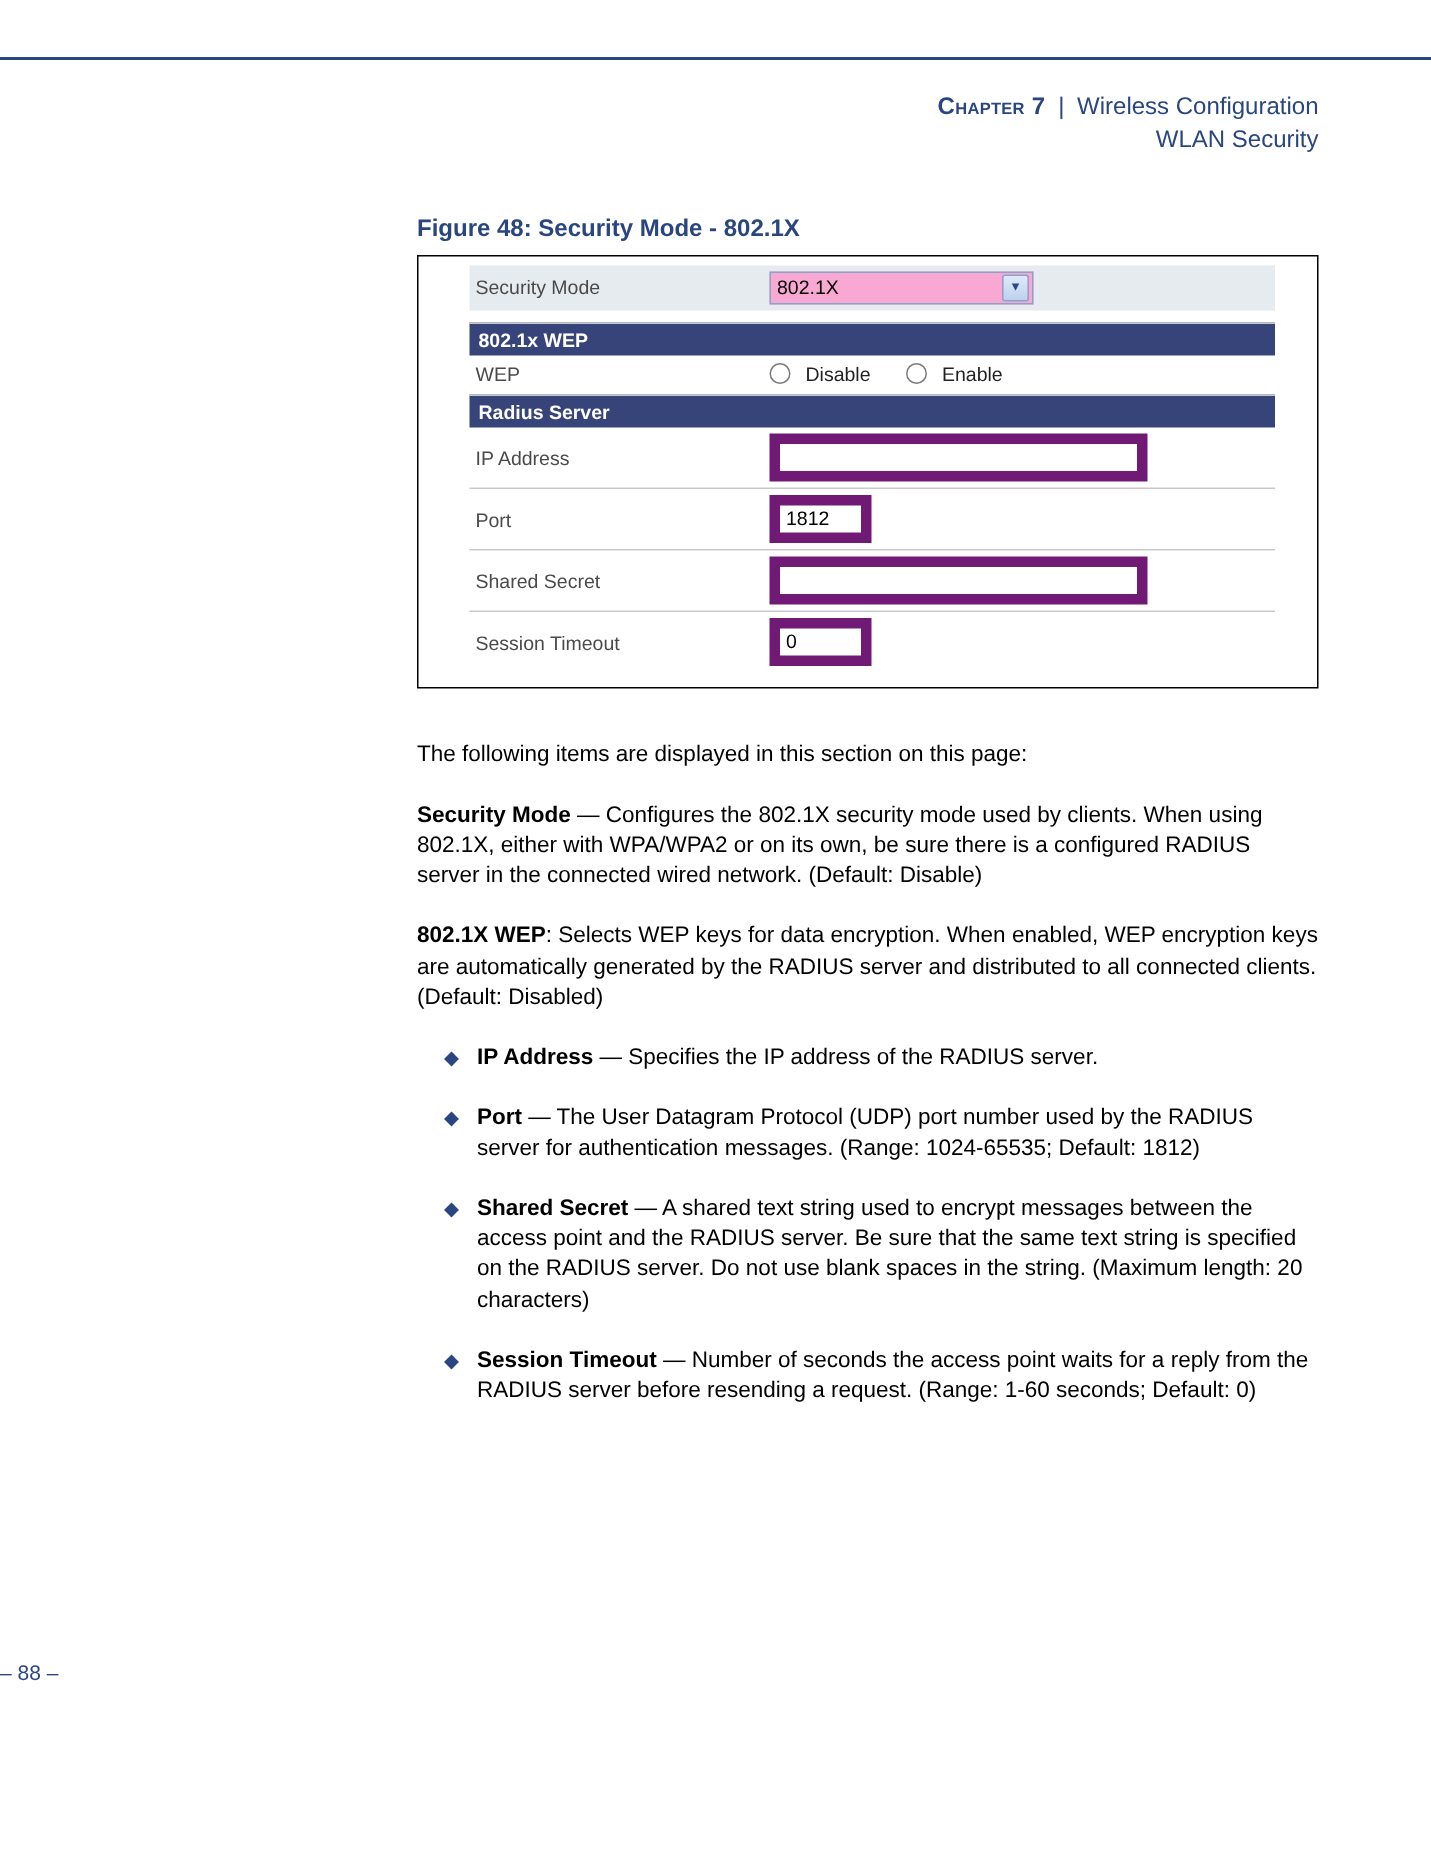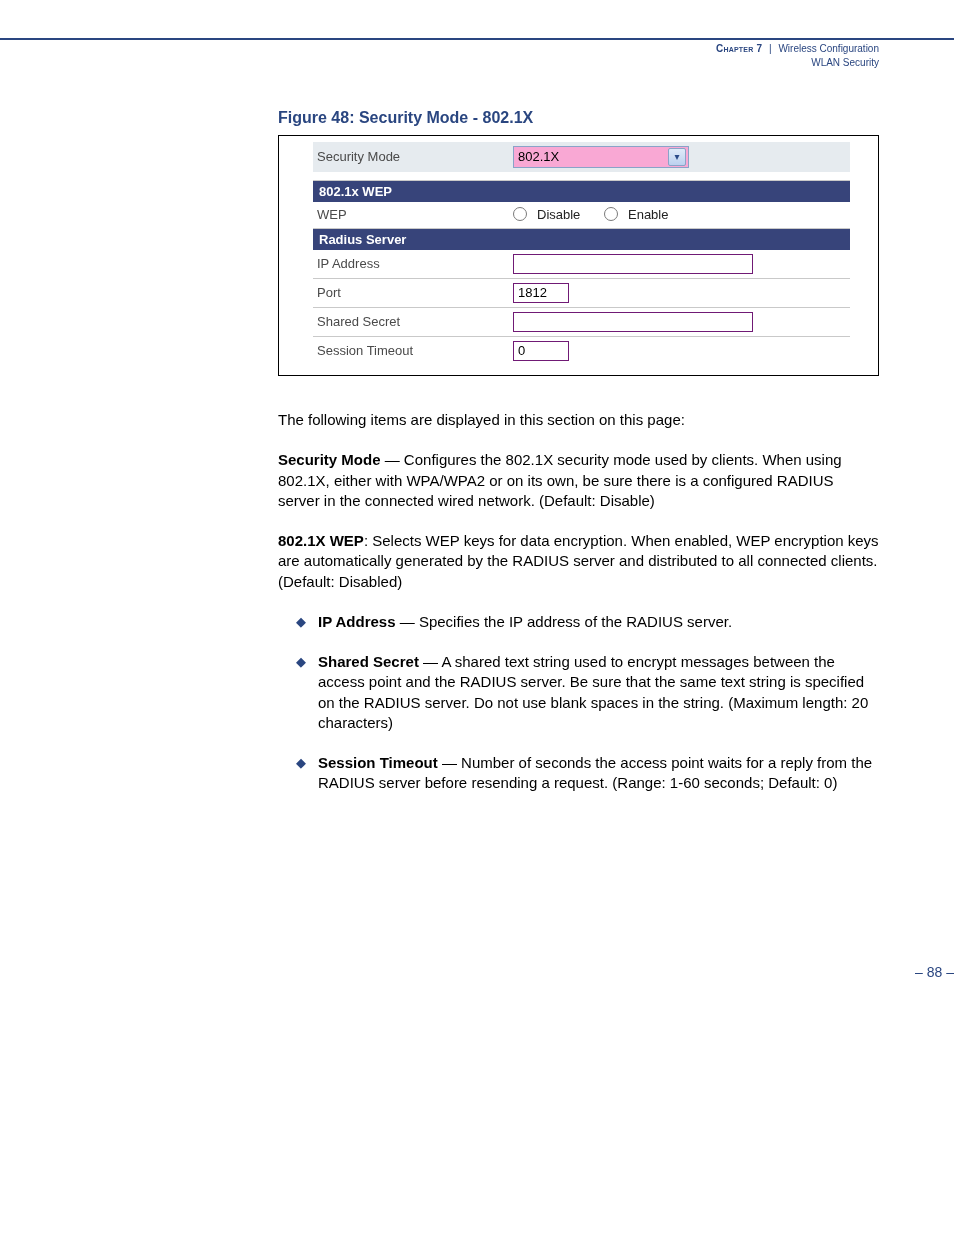--- a/index.html
+++ b/index.html
@@ -10,22 +10,23 @@
     color: #000;
     width: 954px;
   }
   .header-line {
     border-top: 2px solid #2a4680;
     margin-top: 38px;
   }
   .header-block {
     text-align: right;
     padding: 2px 75px 0 0;
-    font-size: 10px;
+    font-size: 16px;
     line-height: 1.35;
+    margin-top: 19px;
   }
   .header-chapter { color: #2a4680; font-weight: bold; font-variant: small-caps; letter-spacing:.2px }
   .header-sep { color: #2a4680; padding: 0 4px; }
   .header-title { color: #2a4680; }
   .header-sub { color: #2a4680; }
   .content {
     margin: 38px 75px 0 278px;
     font-size: 15px;
     line-height: 1.35;
   }
@@ -52,40 +53,40 @@
     display:inline-flex; align-items:center; justify-content:space-between;
     border:1px solid #8aa3c8; background:#f9a8d4; height:20px; width:168px;
     padding:0 2px 0 4px; font-size:13px; color:#000;
   }
   .sel .chev {
     width:16px;height:16px;display:flex;align-items:center;justify-content:center;
     background: linear-gradient(#dfeaf8,#bcd1ef);
     border:1px solid #8aa3c8; border-radius:2px; color:#2a4a88; font-size:10px;
   }
   .txt {
-    border:1px solid #701a75; background:#fff; height:18px; padding:0 4px;
+    border:7px solid #701a75; background:#fff; height:18px; padding:0 4px;
     font-size:13px; color:#000; display:inline-block; box-sizing:content-box;
   }
   .txt.w-wide{width:230px;}
   .txt.w-small{width:46px;}
   .radio {
     display:inline-block;width:12px;height:12px;border:1px solid #7a7a7a;border-radius:50%;
     vertical-align:-2px;margin-right:3px;
   }
   .opts span { color:#222; margin-right:10px;}
   .body-text { margin-top: 34px; }
   .body-text p { margin: 0 0 20px 0; }
   .b { font-weight:bold; }
   ul.diamond { list-style:none; padding:0; margin:0 0 0 18px; }
   ul.diamond li { position:relative; padding-left:22px; margin-bottom:20px; }
   ul.diamond li::before {
     content:"◆"; position:absolute; left:0; top:1px; color:#2a4680; font-size:13px;
   }
   .footer {
-    text-align:right; color:#2a4680; font-size:14px; margin-top:170px; padding-bottom:30px;
+    text-align:left; color:#2a4680; font-size:14px; margin-top:170px; padding-bottom:30px;
   }
 </style>
 </head>
 <body>
 
 <div class="header-line"></div>
 <div class="header-block">
   <span class="header-chapter">Chapter 7</span>
   <span class="header-sep">|</span>
   <span class="header-title">Wireless Configuration</span><br>
@@ -135,19 +136,20 @@
   <div class="body-text">
     <p>The following items are displayed in this section on this page:</p>
 
     <p><span class="b">Security Mode</span><span> — Configures the 802.1X security mode used by clients. When using 802.1X, either with WPA/WPA2 or on its own, be sure there is a configured RADIUS server in the connected wired network. (Default: Disable)</span></p>
 
     <p><span class="b">802.1X WEP</span><span>: Selects WEP keys for data encryption. When enabled, WEP encryption keys are automatically generated by the RADIUS server and distributed to all connected clients. (Default: Disabled)</span></p>
 
 
     <ul class="diamond">
       <li><span class="b">IP Address</span><span> — Specifies the IP address of the RADIUS server.</span></li>
+      <li><span class="b">Port</span><span> — The User Datagram Protocol (UDP) port number used by the RADIUS server for authentication messages. (Range: 1024-65535; Default: 1812)</span></li>
       <li><span class="b">Shared Secret</span><span> — A shared text string used to encrypt messages between the access point and the RADIUS server. Be sure that the same text string is specified on the RADIUS server. Do not use blank spaces in the string. (Maximum length: 20 characters)</span></li>
       <li><span class="b">Session Timeout</span><span> — Number of seconds the access point waits for a reply from the RADIUS server before resending a request. (Range: 1-60 seconds; Default: 0)</span></li>
     </ul>
   </div>
 </div>
 
 <div class="footer">–  88  –</div>
 
 </body></html>

